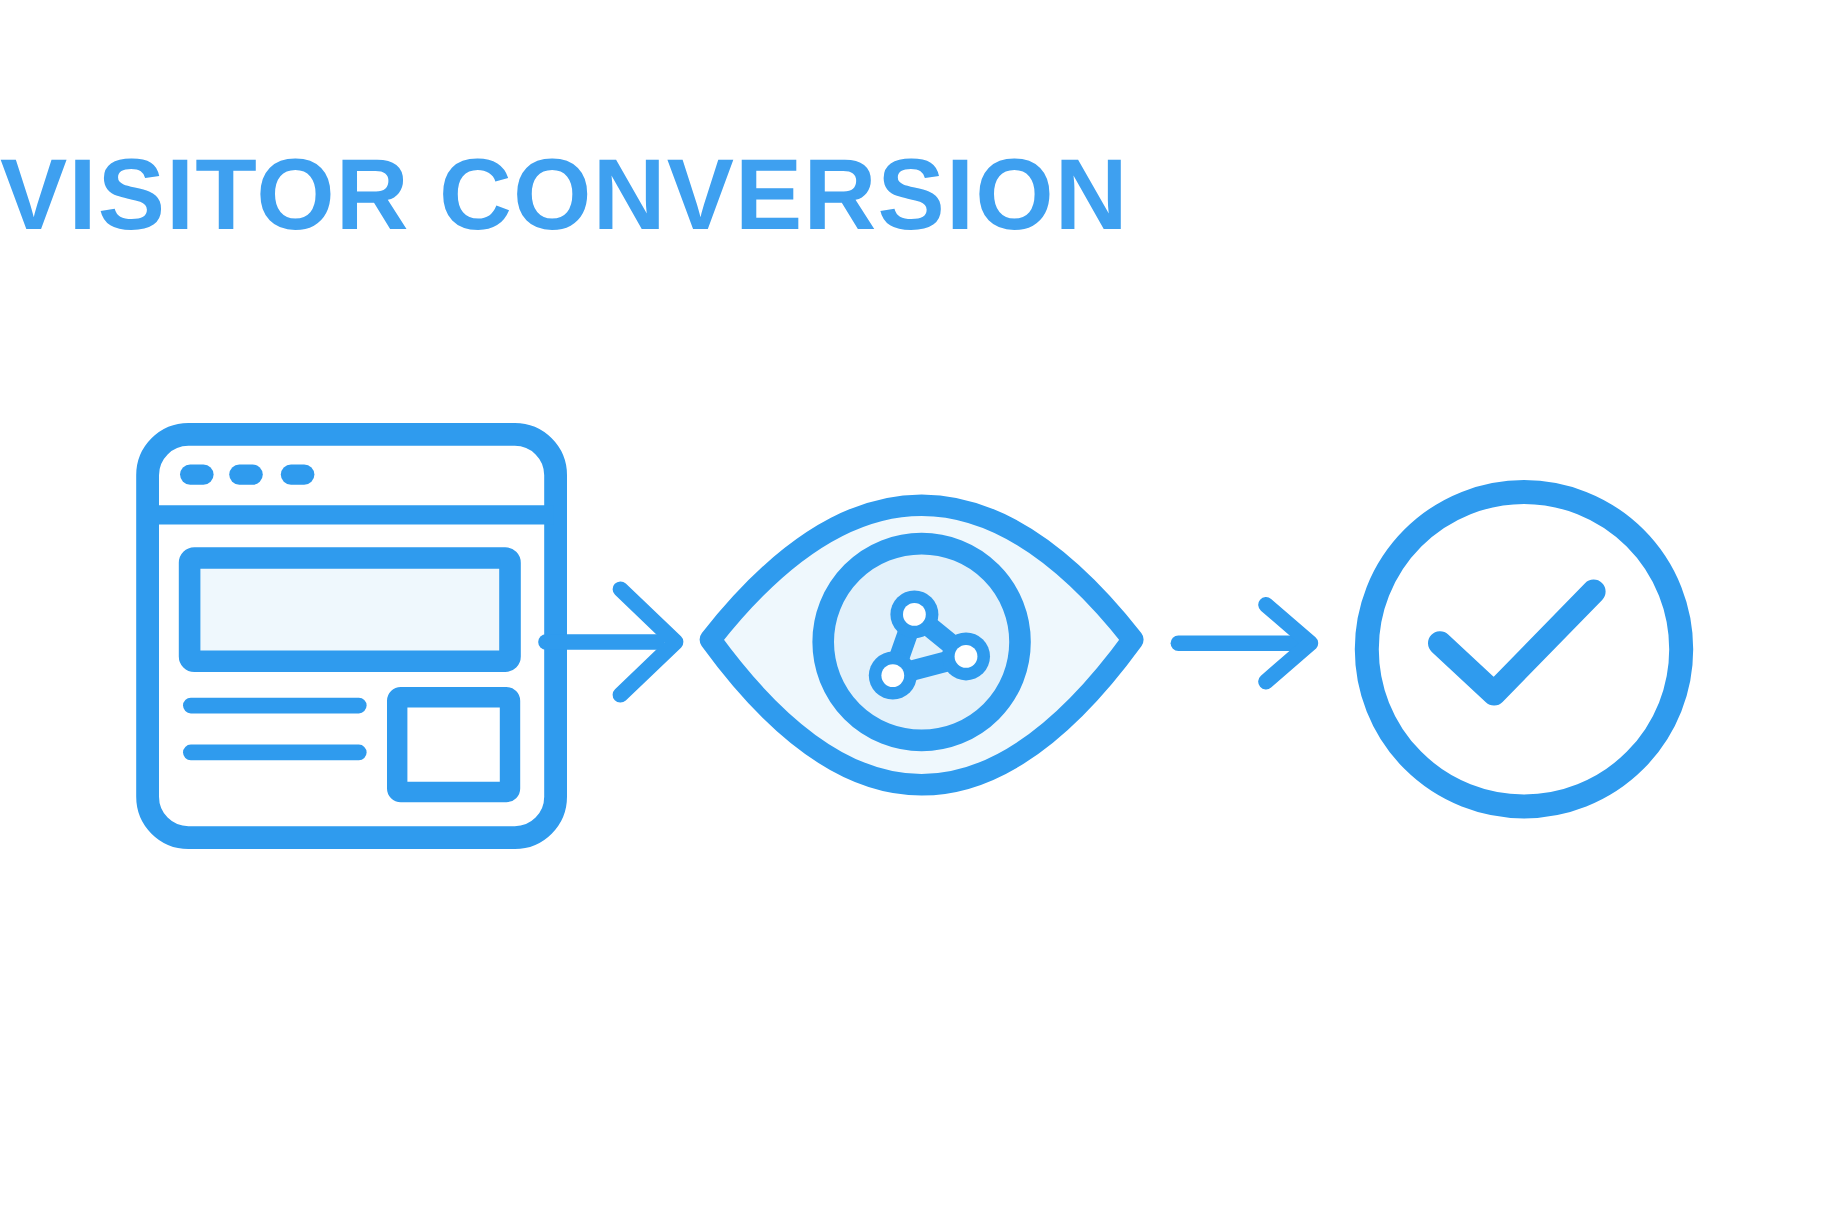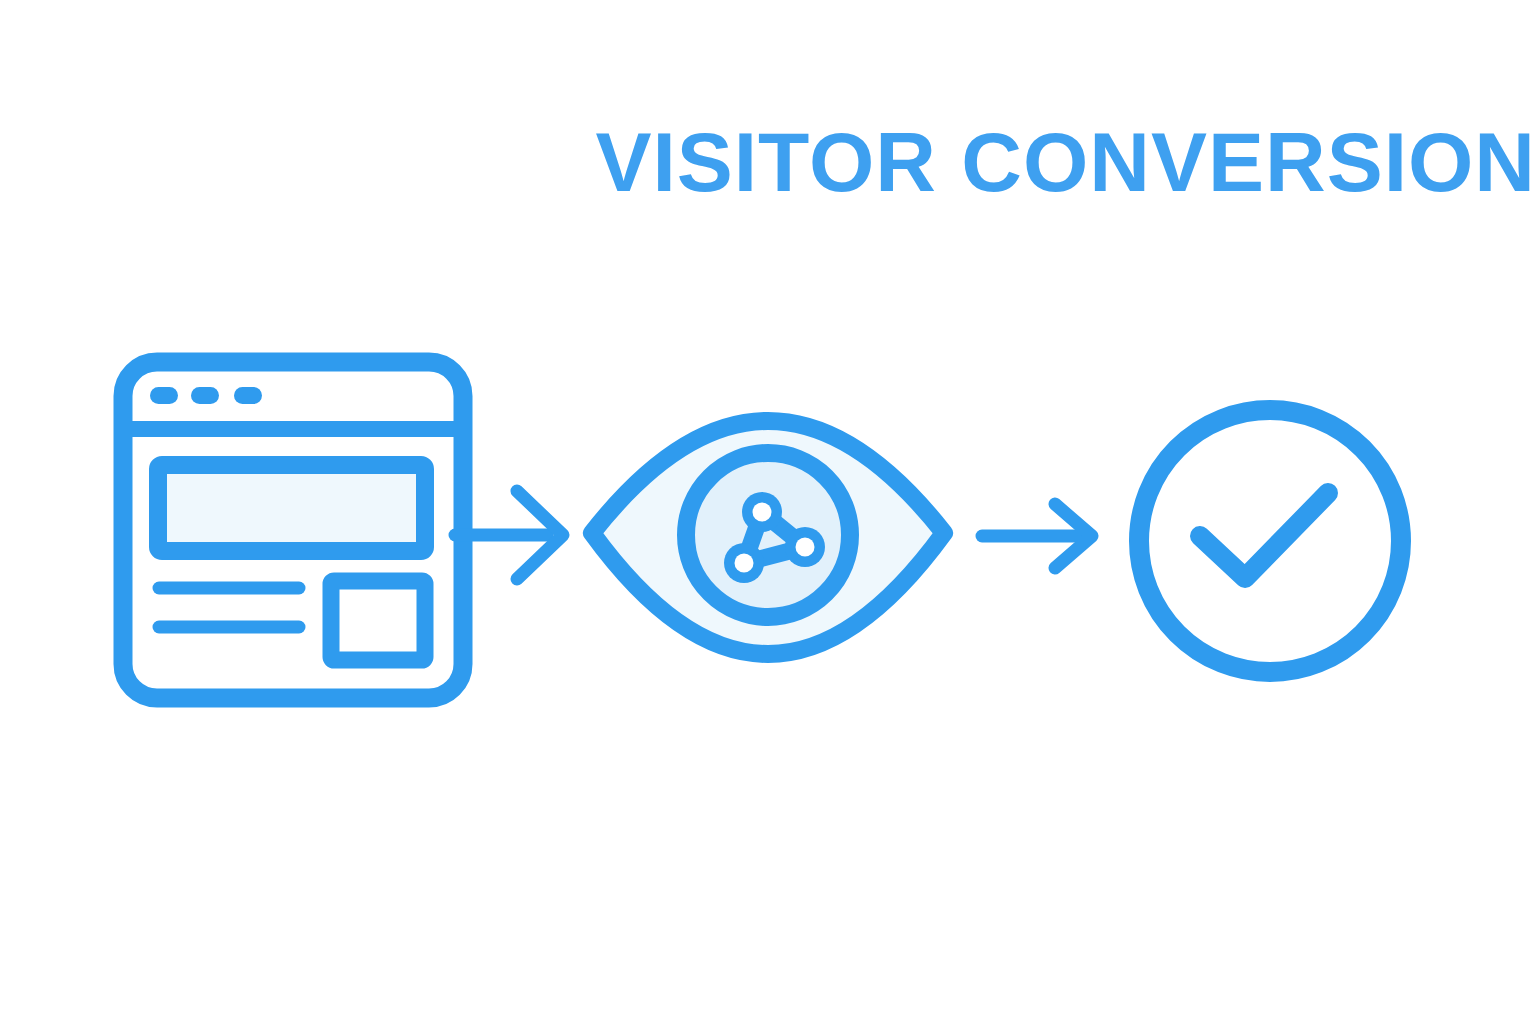--- a/index.html
+++ b/index.html
@@ -13,21 +13,21 @@
   html,body{width:1536px;height:1024px;overflow:hidden;}
   body{
     background:var(--background);
     font-family:"Liberation Sans", sans-serif;
     position:relative;
   }
   .canvas{position:absolute;inset:0;}
   .diagram-title{
     position:absolute;
     top:120px;left:0;width:100%;
-    text-align:right;
+    text-align:left;
     font-size:84px;
     font-weight:700;
     letter-spacing:1px;
     color:var(--title);
     line-height:1;
     user-select:none;
   }
   .icon-block{position:absolute;}
   svg{display:block;overflow:visible;}
   .stroke{stroke:var(--accent);fill:none;}

